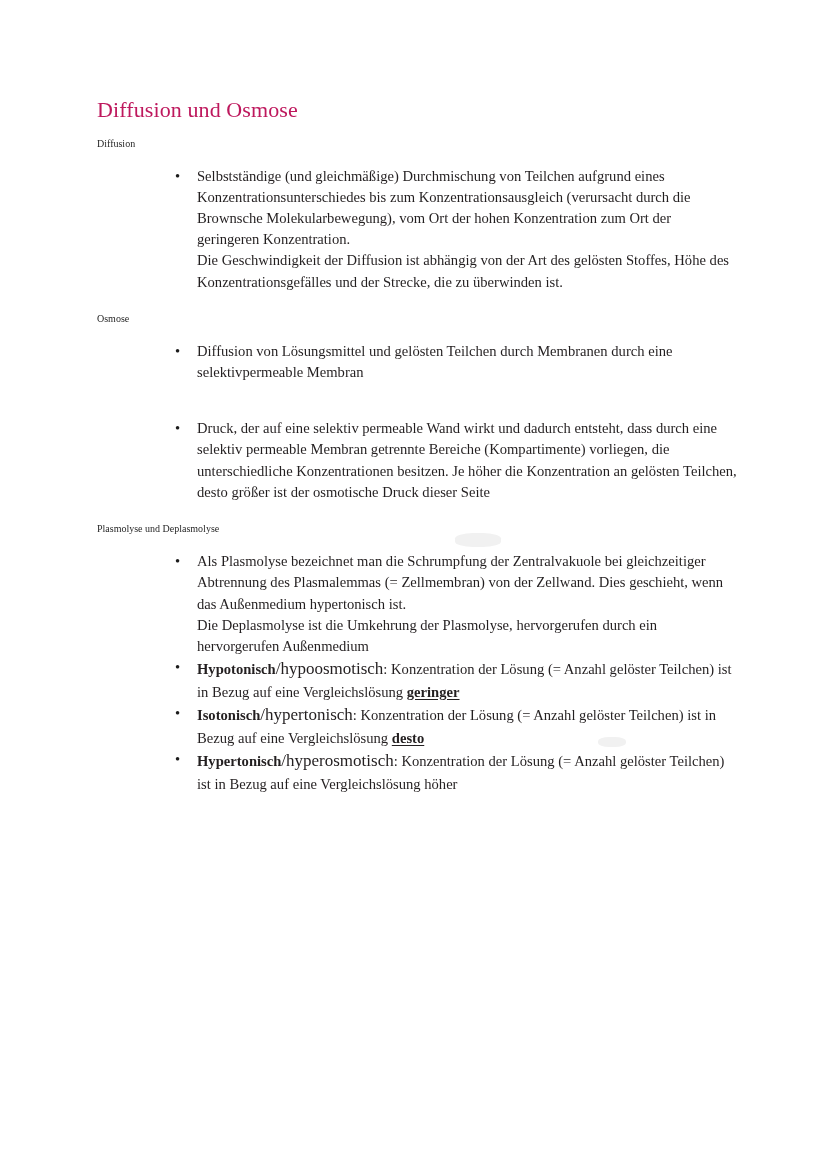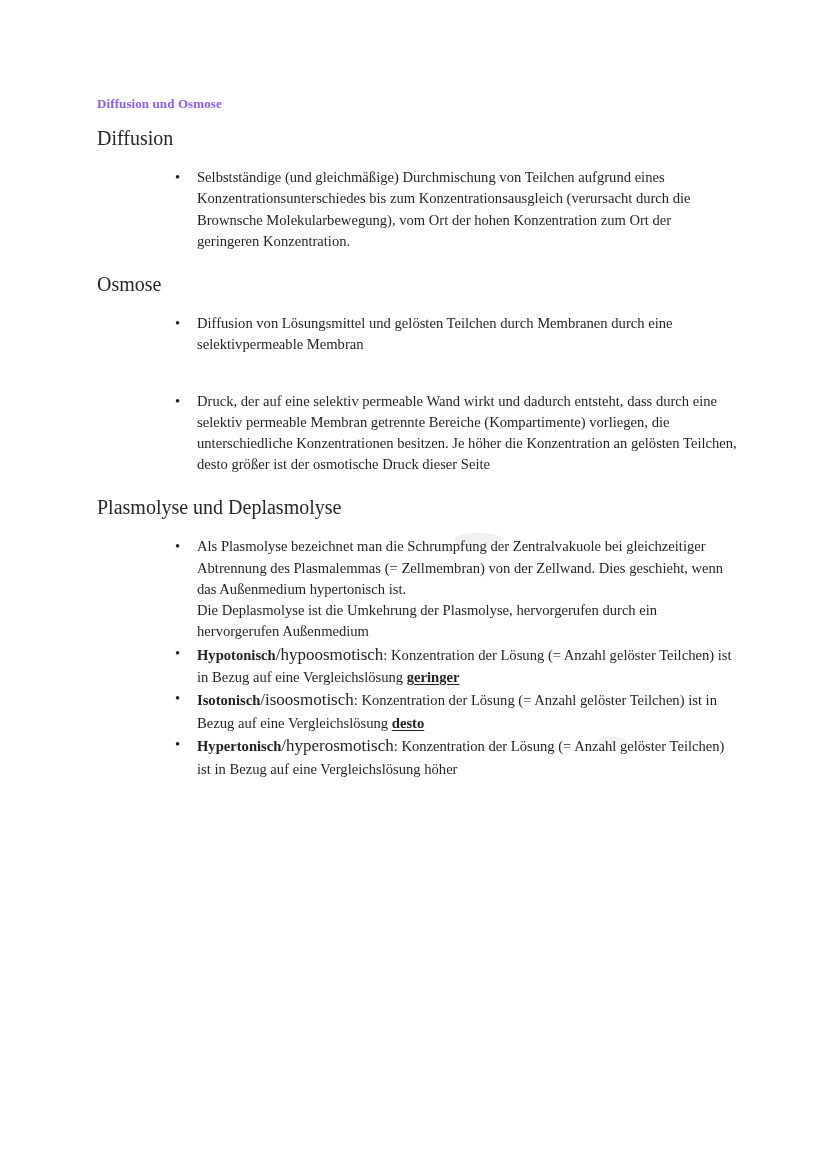--- a/index.html
+++ b/index.html
@@ -24,31 +24,31 @@
   }
   .content {
     position: absolute;
     left: 97px;
     top: 96px;
     width: 640px;
   }
 
   
   .doc-title {
-    font-size: 13px;
-    font-weight: bold;
+    font-size: 22px;
+    font-weight: normal;
     letter-spacing: 0.1px;
     line-height: 1.25;
     margin: 0 0 13px 0;
-    color: #8b5cf6;
+    color: #be185d;
   }
 
   
   .section-heading {
-    font-size: 20px;
+    font-size: 10px;
     font-weight: normal;
     line-height: 1.3;
     margin: 0;
     color: #262626;
   }
 
   
   .bullet-list {
     list-style: none;
     margin: 0;
@@ -114,20 +114,21 @@
   <div class="content">
 
     <h1 class="doc-title">Diffusion und Osmose</h1>
 
     <div class="section-heading">Diffusion</div>
     <div class="gap-md"></div>
     <ul class="bullet-list">
       <li class="bullet-item">
         <span class="bullet-dot">•</span>
         <span class="bullet-text">Selbstständige (und gleichmäßige) Durchmischung von Teilchen aufgrund eines Konzentrationsunterschiedes bis zum Konzentrationsausgleich (verursacht durch die Brownsche Molekularbewegung), vom Ort der hohen Konzentration zum Ort der geringeren Konzentration.</span>
+        <span class="line-break-block">Die Geschwindigkeit der Diffusion ist abhängig von der Art des gelösten Stoffes, Höhe des Konzentrationsgefälles und der Strecke, die zu überwinden ist.</span>
       </li>
     </ul>
 
     <div class="gap-lg"></div>
 
     <div class="section-heading">Osmose</div>
     <div class="gap-md"></div>
     <ul class="bullet-list">
       <li class="bullet-item">
         <span class="bullet-dot">•</span>
@@ -156,21 +157,21 @@
         <span class="line-break-block">Die Deplasmolyse ist die Umkehrung der Plasmolyse, hervorgerufen durch ein hervorgerufen Außenmedium</span>
       </li>
 
       <li class="bullet-item">
         <span class="bullet-dot">•</span>
         <span class="bullet-text"><span class="b">Hypotonisch</span><span class="small-alt">/hypoosmotisch</span><span>: Konzentration der Lösung (= Anzahl gelöster Teilchen) ist in Bezug auf eine Vergleichslösung </span><span class="u-bold">geringer</span></span>
       </li>
 
       <li class="bullet-item">
         <span class="bullet-dot">•</span>
-        <span class="bullet-text"><span class="b">Isotonisch</span><span class="small-alt">/isoosmotisch</span><span>: Konzentration der Lösung (= Anzahl gelöster Teilchen) ist in Bezug auf eine Vergleichslösung </span><span class="u-bold">desto</span></span>
+        <span class="bullet-text"><span class="b">Isotonisch</span><span class="small-alt">/hypertonisch</span><span>: Konzentration der Lösung (= Anzahl gelöster Teilchen) ist in Bezug auf eine Vergleichslösung </span><span class="u-bold">desto</span></span>
       </li>
 
       <li class="bullet-item">
         <span class="bullet-dot">•</span>
         <span class="bullet-text"><span class="b">Hypertonisch</span><span class="small-alt">/hyperosmotisch</span><span>: Konzentration der Lösung (= Anzahl gelöster Teilchen) ist in Bezug auf eine Vergleichslösung </span><span class="u-plain">höher</span></span>
       </li>
     </ul>
 
   </div>
 </div>

